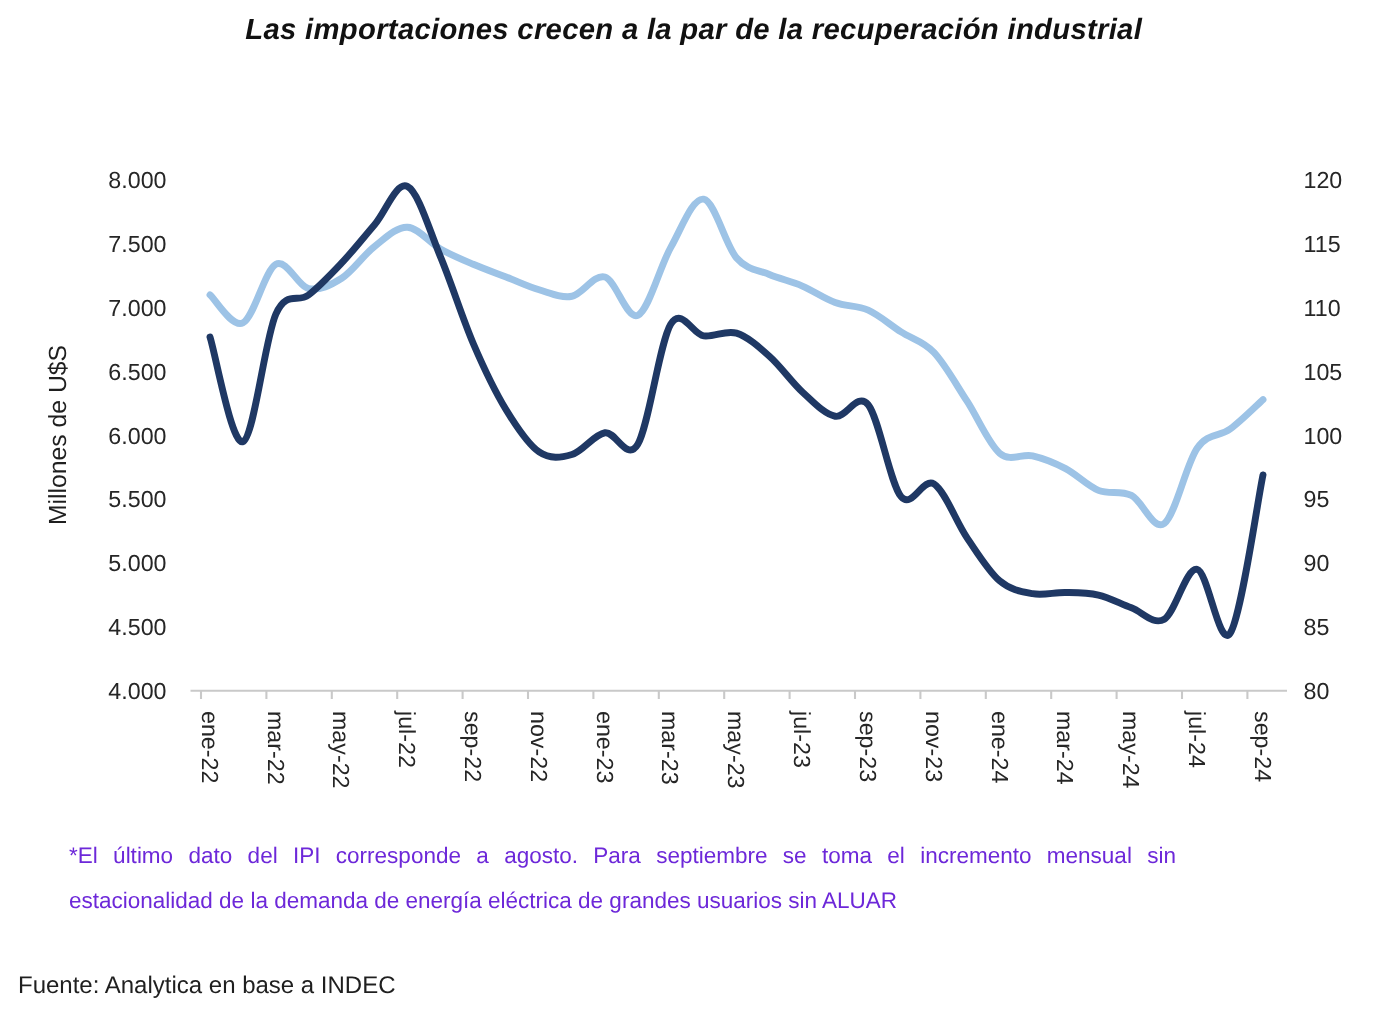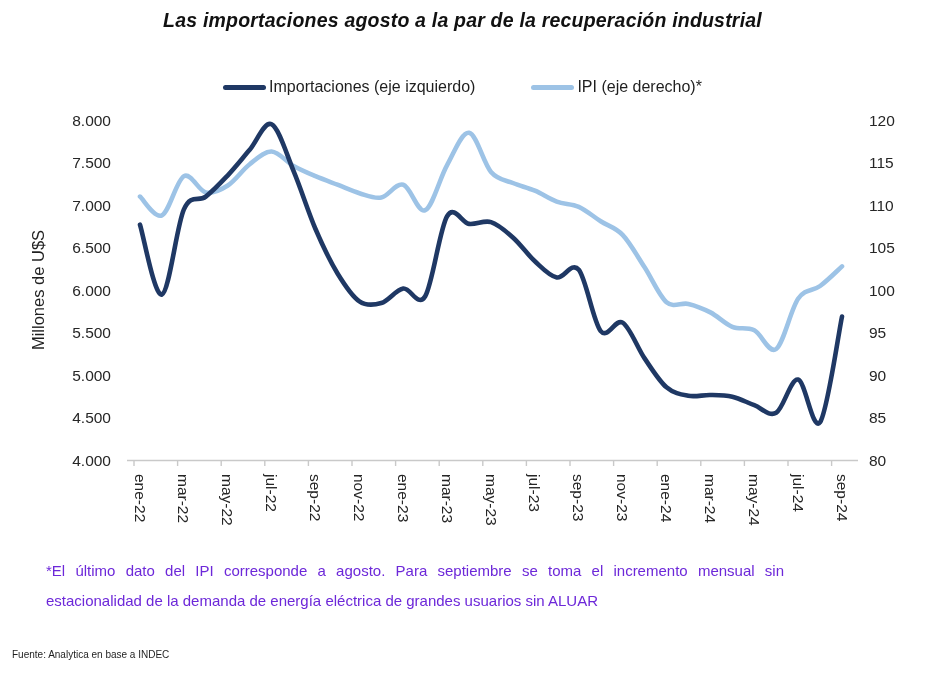--- a/index.html
+++ b/index.html
@@ -18,40 +18,30 @@
   }
   .legend-item{display:flex;align-items:center;gap:3px;}
   .legend-swatch{display:inline-block;width:43px;height:5px;border-radius:3px;}
   .legend-label{font-size:16px;color:#1f1f1f;}
   svg.chart{position:absolute;top:0;left:0;}
   .footnote{
     position:absolute;top:556px;left:46px;width:738px;
     font-size:15px;line-height:29.5px;color:#6d28d9;text-align:justify;
   }
   .source{
-    position:absolute;top:649px;left:12px;font-size:10px;color:#1f1f1f;
+    position:absolute;top:649px;left:12px;font-size:16px;color:#1f1f1f;
   }
 </style>
 </head>
 <body>
 
 <div class="figure">
 
-  <div class="chart-title">Las importaciones agosto a la par de la recuperación industrial</div>
+  <div class="chart-title">Las importaciones crecen a la par de la recuperación industrial</div>
 
-  <div class="legend">
-    <div class="legend-item">
-      <span class="legend-swatch" id="sw0" style="background: rgb(31, 56, 100);"></span>
-      <span class="legend-label">Importaciones (eje izquierdo)</span>
-    </div>
-    <div class="legend-item">
-      <span class="legend-swatch" id="sw1" style="background: rgb(157, 195, 230);"></span>
-      <span class="legend-label">IPI (eje derecho)*</span>
-    </div>
-  </div>
 
   <svg class="chart" id="chart-svg" width="925" height="560" viewBox="0 0 925 560">
       <g>
         <line x1="127" y1="460.5" x2="858" y2="460.5" stroke="#C9C9C9" stroke-width="1.4"></line>
         <line x1="134" y1="460.5" x2="134" y2="466" stroke="#C9C9C9" stroke-width="1.4"></line>
         <line x1="177.6" y1="460.5" x2="177.6" y2="466" stroke="#C9C9C9" stroke-width="1.4"></line>
         <line x1="221.2" y1="460.5" x2="221.2" y2="466" stroke="#C9C9C9" stroke-width="1.4"></line>
         <line x1="264.8" y1="460.5" x2="264.8" y2="466" stroke="#C9C9C9" stroke-width="1.4"></line>
         <line x1="308.4" y1="460.5" x2="308.4" y2="466" stroke="#C9C9C9" stroke-width="1.4"></line>
         <line x1="352" y1="460.5" x2="352" y2="466" stroke="#C9C9C9" stroke-width="1.4"></line>

